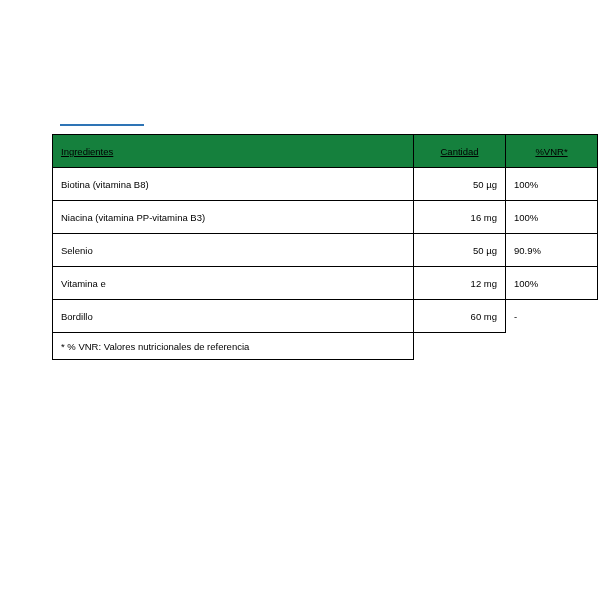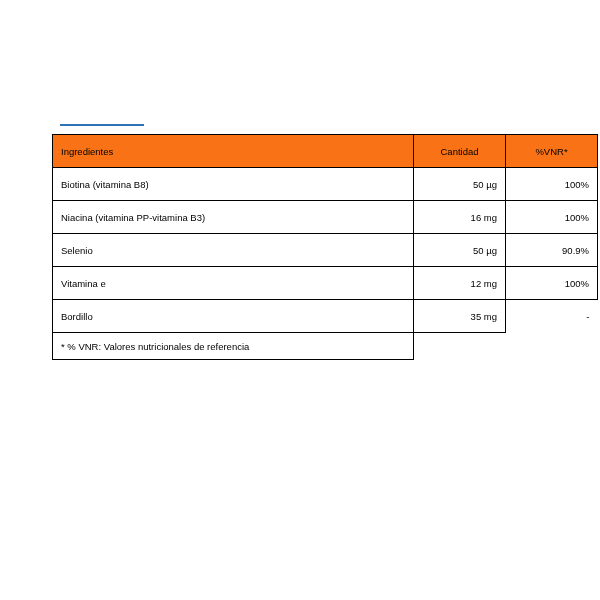--- a/index.html
+++ b/index.html
@@ -40,34 +40,35 @@
   table.nutrition td, table.nutrition th {
     border: 1px solid #000000;
     font-size: 9.5px;
     font-weight: normal;
     color: #000000;
     height: 32px;
     padding: 0 8px;
     vertical-align: middle;
   }
   thead th {
-    background: #f97316;
+    background: #15803d;
     height: 28px;
+    text-decoration: underline;
   }
   th.col-ingredients, td.col-ingredients {
     width: 344px;
     text-align: left;
   }
   th.col-amount, td.col-amount {
     width: 75px;
     text-align: right;
   }
   th.col-vnr, td.col-vnr {
     width: 75px;
-    text-align: right;
+    text-align: left;
   }
   thead th.col-amount, thead th.col-vnr {
     text-align: center;
   }
   tr.footnote-row td {
     height: 26px;
     text-align: left;
     font-size: 9.5px;
   }
   .footnote-cell {
@@ -113,21 +114,21 @@
           <td class="col-amount">50 µg</td>
           <td class="col-vnr">90.9%</td>
         </tr>
         <tr>
           <td class="col-ingredients">Vitamina e</td>
           <td class="col-amount">12 mg</td>
           <td class="col-vnr">100%</td>
         </tr>
         <tr>
           <td class="col-ingredients">Bordillo</td>
-          <td class="col-amount">35 mg</td>
+          <td class="col-amount">60 mg</td>
           <td class="col-vnr spacer-cell">-</td>
         </tr>
         <tr class="footnote-row">
           <td class="footnote-cell">* % VNR: Valores nutricionales de referencia</td>
           <td class="spacer-cell"></td>
           <td class="spacer-cell"></td>
         </tr>
       </tbody>
     </table>
   </div>

